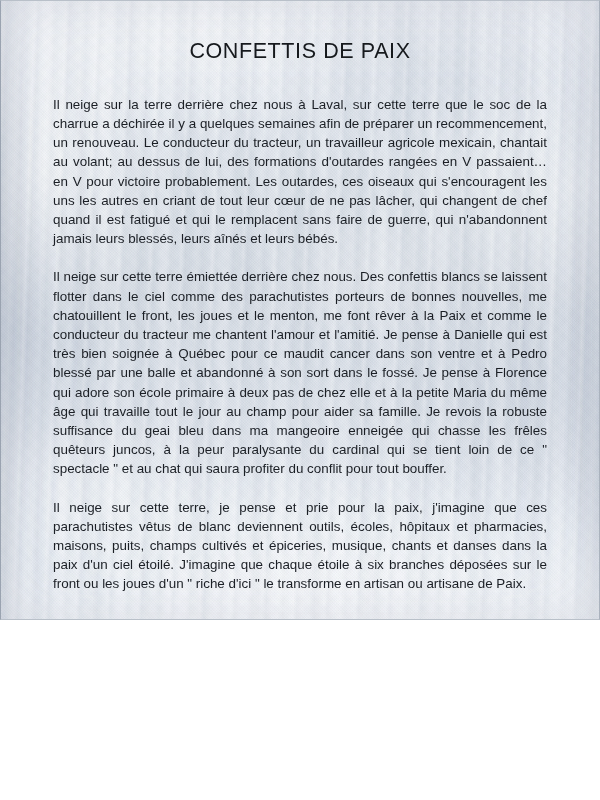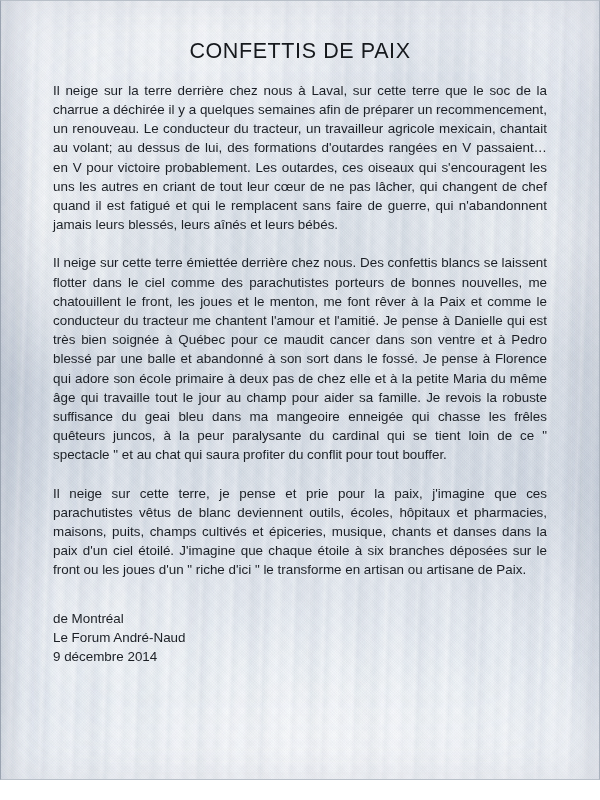--- a/index.html
+++ b/index.html
@@ -10,21 +10,21 @@
     width: 600px;
     height: 800px;
     overflow: hidden;
     font-family: "Liberation Sans", "DejaVu Sans", sans-serif;
   }
 
   
   .page {
     position: relative;
     width: 600px;
-    height: 780px;
+    height: 620px;
     box-sizing: border-box;
     background-color: #f97316;
     overflow: hidden;
     border-left: 1px solid #9aa3b0;
     border-right: 1px solid #aab2bd;
     border-top: 1px solid #b9c0c9;
     border-bottom: 1px solid #b9c0c9;
   }
 
   
@@ -115,21 +115,21 @@
     padding-top: 38px;
     text-align: center;
     font-size: 21.5px;
     font-weight: 400;
     letter-spacing: 0.6px;
     color: #16191d;
     line-height: 1.2;
   }
 
   .body-text {
-    margin-top: 16px;
+    margin-top: 30px;
   }
 
   .para {
     margin: 0 0 19px 0;
     text-align: justify;
     text-justify: inter-word;
     font-size: 13.4px;
     line-height: 19.2px;
     color: #1b1f25;
     hyphens: none;

